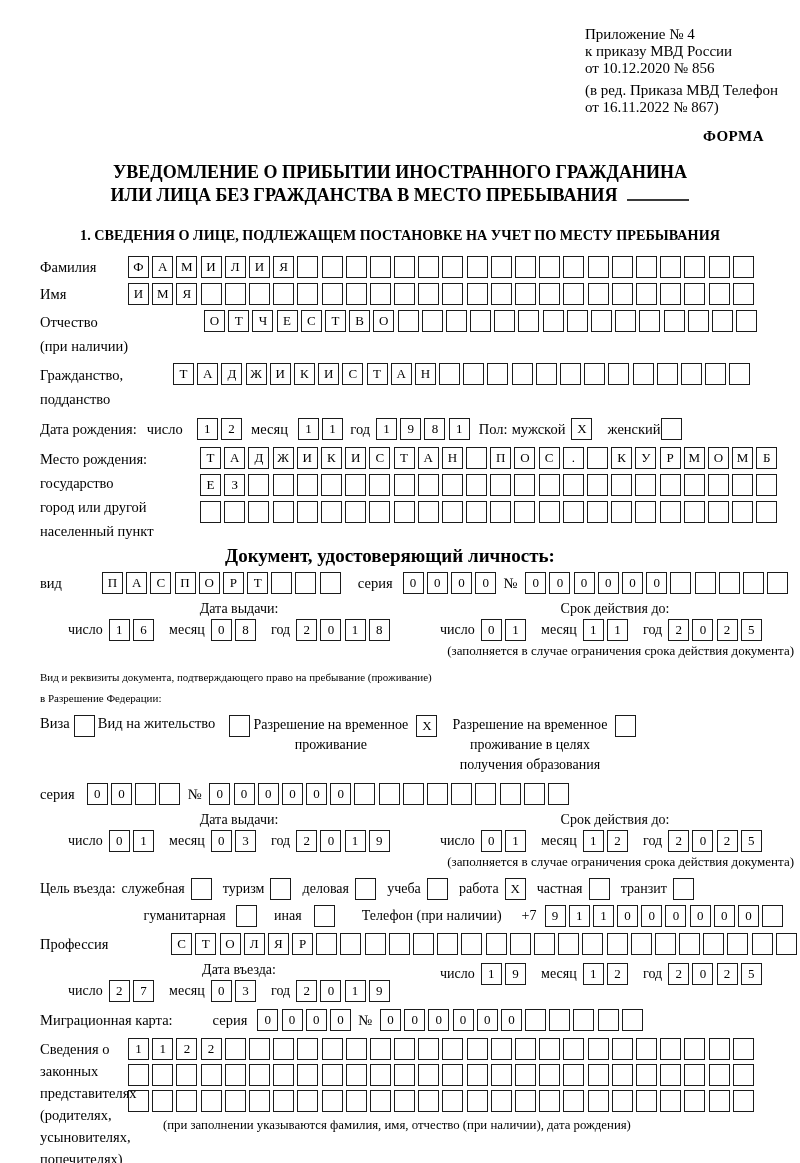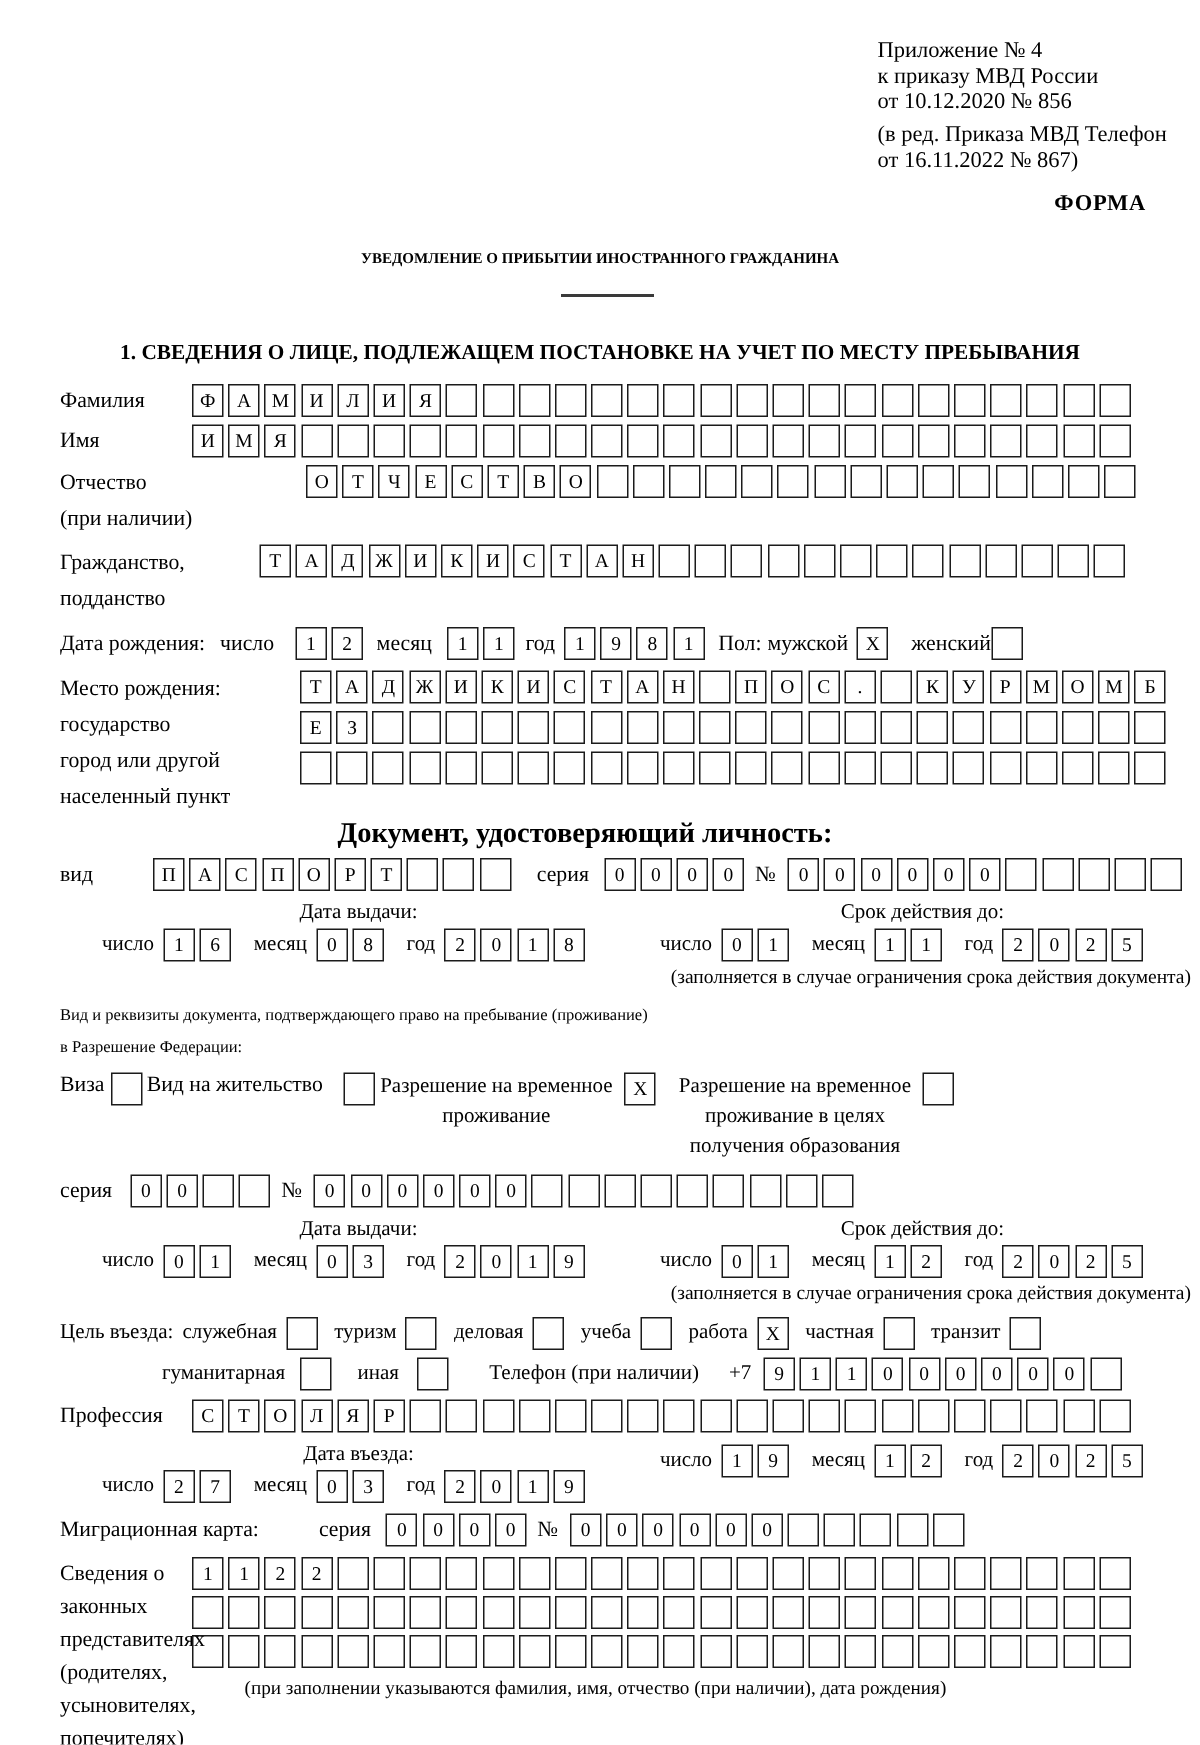--- a/index.html
+++ b/index.html
@@ -1,35 +1,35 @@
 <!DOCTYPE html>
 <html><head>
 <meta charset="utf-8">
 <style>
   html,body{margin:0;padding:0;background:#ffffff;color:#000;}
   body{width:800px;height:1163px;overflow:hidden;font-family:"Liberation Serif","DejaVu Serif",serif;}
   .page{padding:26px 0 0 40px;width:760px;}
   .appendix{margin-left:545px;font-size:15px;line-height:17px;}
   .appendix .rev{margin-top:5px;}
   .forma{margin:12px 36px 0 0;text-align:right;font-weight:bold;font-size:15px;letter-spacing:.5px;}
-  .title{margin:16px 40px 0 0;text-align:center;font-weight:bold;font-size:10px;line-height:23px;}
+  .title{margin:16px 40px 0 0;text-align:center;font-weight:bold;font-size:18px;line-height:23px;}
   .blank-line{display:inline-block;width:62px;border-bottom:2px solid #3a3a3a;margin-left:10px;vertical-align:baseline;}
   .sec-heading{margin:20px 40px 0 0;text-align:center;font-weight:bold;font-size:14.2px;}
   .frow{display:flex;align-items:center;margin-top:5px;}
   .frow.top{align-items:flex-start;}
   .lbl{font-size:14.5px;flex-shrink:0;white-space:nowrap;}
   .sm{font-size:14px;}
   .lblock{font-size:14.5px;line-height:24px;flex-shrink:0;}
   .lh22{line-height:22px;}
   .boxes{display:flex;flex-wrap:nowrap;flex-shrink:0;}
   .cell{display:inline-block;width:19px;height:20px;border:1.5px solid #1b1b1b;margin-right:3.2px;text-align:center;font-size:13px;line-height:20px;flex-shrink:0;}
   .w88{width:88px;} .w133{width:133px;} .w164{width:164px;} .w160{width:160px;}
   .ml4{margin-left:4px;} .ml6{margin-left:6px;} .ml8{margin-left:8px;} .ml10{margin-left:10px;}
   .ml12{margin-left:12px;} .ml14{margin-left:14px;} .ml16{} .ml20{margin-left:20px;}
-  .ml24{margin-left:24px;} .ml40{margin-left:40px;} .ml90{margin-left:68px;} .mt6{margin-top:6px;} .mt7{margin-top:7px;} .mt8{margin-top:8px;} .mt12{margin-top:12px;}
+  .ml24{margin-left:24px;} .ml40{margin-left:40px;} .ml90{margin-left:90px;justify-content:center;} .mt6{margin-top:6px;justify-content:space-between;} .mt7{margin-top:7px;} .mt8{margin-top:8px;} .mt12{margin-top:12px;}
   .mb5{margin-bottom:5px;} .mb4{margin-bottom:4px;}
   .center-bold{margin:2px 60px 0 0;text-align:center;font-weight:bold;font-size:19px;}
   .dates{display:flex;margin-top:6px;}
   .dcol{flex-shrink:0;}
   .dleft{margin-left:28px;width:342px;}
   .dright{margin-left:30px;width:350px;}
   .dhead{text-align:center;font-size:14px;line-height:17px;}
   .dmain{display:flex;align-items:center;margin-top:2px;}
   .dmain .t{font-size:14px;margin-right:6px;white-space:nowrap;}
   .dmain .gap{margin-left:12px;}
@@ -49,21 +49,21 @@
     <div>к приказу МВД России</div>
     <div>от 10.12.2020 № 856</div>
     <div class="rev">(в ред. Приказа МВД Телефон</div>
     <div>от 16.11.2022 № 867)</div>
   </div>
 
   <div class="forma">ФОРМА</div>
 
   <div class="title">
     <div>УВЕДОМЛЕНИЕ О ПРИБЫТИИ ИНОСТРАННОГО ГРАЖДАНИНА</div>
-    <div><span class="blank-line"></span></div>
+    <div><span>ИЛИ ЛИЦА БЕЗ ГРАЖДАНСТВА В МЕСТО ПРЕБЫВАНИЯ</span><span class="blank-line"></span></div>
   </div>
 
   <div class="sec-heading">1. СВЕДЕНИЯ О ЛИЦЕ, ПОДЛЕЖАЩЕМ ПОСТАНОВКЕ НА УЧЕТ ПО МЕСТУ ПРЕБЫВАНИЯ</div>
 
   <div class="frow mt12">
     <span class="lbl w88">Фамилия</span>
     <span class="boxes">
         <span class="cell">Ф</span>
         <span class="cell">А</span>
         <span class="cell">М</span>

